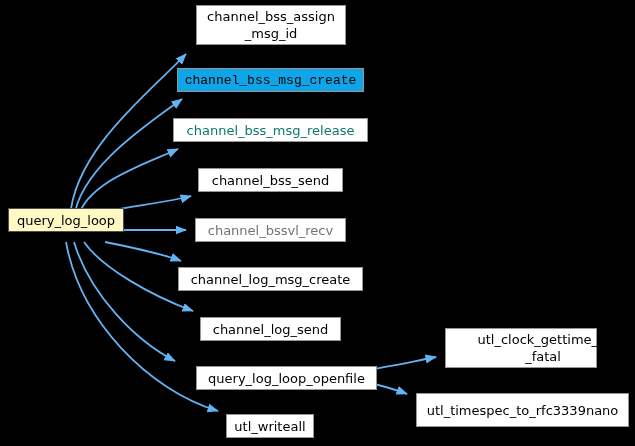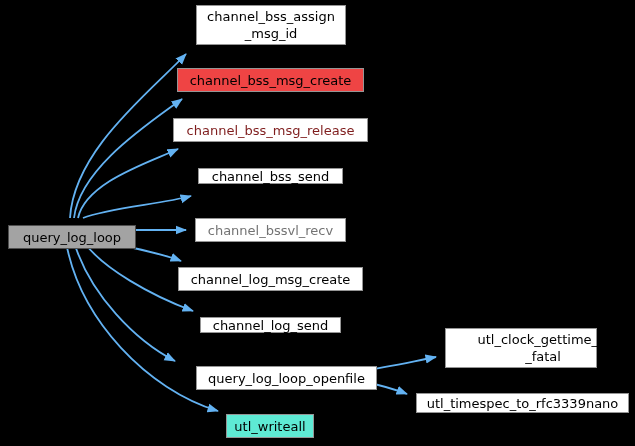--- a/index.html
+++ b/index.html
@@ -61,52 +61,52 @@
         <path class="edge" d="M124,230 L 186,230" stroke="#63b2f2" marker-end="url(#arrowhead)"></path>
         <path class="edge" d="M105,242 C 130,247 160,253 181,261" stroke="#63b2f2" marker-end="url(#arrowhead)"></path>
         <path class="edge" d="M84,242 C 102,268 152,296 193,311" stroke="#63b2f2" marker-end="url(#arrowhead)"></path>
         <path class="edge" d="M74,242 C 90,295 136,341 175,361" stroke="#63b2f2" marker-end="url(#arrowhead)"></path>
         <path class="edge" d="M66,242 C 80,320 148,390 218,411" stroke="#63b2f2" marker-end="url(#arrowhead)"></path>
         <path class="edge" d="M361,371 C 388,367 410,362 436,357" stroke="#63b2f2" marker-end="url(#arrowhead)"></path>
         <path class="edge" d="M361,381 C 380,385 394,389 407,394" stroke="#63b2f2" marker-end="url(#arrowhead)"></path>
       </g>
   </svg>
   <div id="node-layer">
-      <div class="node" style="left: 8px; top: 225px; width: 128px; height: 24px; background: #a3a3a3; border: 1.5px solid rgb(79, 79, 79); color: rgb(0, 0, 0);">
+      <div class="node" style="left: 8px; top: 208px; width: 116px; height: 24px; background: #fef9c3; border: 1.5px solid rgb(79, 79, 79); color: rgb(0, 0, 0);">
         <span class="node-line">query_log_loop</span>
       </div>
       <div class="node" style="left: 196px; top: 5px; width: 150px; height: 40px; background: rgb(255, 255, 255); border: 1.5px solid rgb(149, 149, 149); color: rgb(0, 0, 0);">
         <span class="node-line">channel_bss_assign</span>
         <span class="node-line">_msg_id</span>
       </div>
-      <div class="node" style="left: 177px; top: 68px; width: 187px; height: 24px; background: #ef4444; border: 1.5px solid rgb(149, 149, 149); color: rgb(0, 0, 0);">
+      <div class="node" style="left: 177px; top: 68px; width: 187px; height: 24px; background: #0ea5e9; border: 1.5px solid rgb(149, 149, 149); color: rgb(0, 0, 0); font-family: Liberation Mono, monospace;">
         <span class="node-line">channel_bss_msg_create</span>
       </div>
-      <div class="node" style="left: 173px; top: 118px; width: 195px; height: 24px; background: rgb(255, 255, 255); border: 1.5px solid rgb(149, 149, 149); color: #7f1d1d;">
+      <div class="node" style="left: 173px; top: 118px; width: 195px; height: 24px; background: rgb(255, 255, 255); border: 1.5px solid rgb(149, 149, 149); color: #0f766e;">
         <span class="node-line">channel_bss_msg_release</span>
       </div>
-      <div class="node" style="left: 198px; top: 168px; width: 145px; height: 16px; background: rgb(255, 255, 255); border: 1.5px solid rgb(149, 149, 149); color: rgb(0, 0, 0);">
+      <div class="node" style="left: 198px; top: 168px; width: 145px; height: 24px; background: rgb(255, 255, 255); border: 1.5px solid rgb(149, 149, 149); color: rgb(0, 0, 0);">
         <span class="node-line">channel_bss_send</span>
       </div>
       <div class="node" style="left: 195px; top: 218px; width: 151px; height: 24px; background: rgb(255, 255, 255); border: 1.5px solid rgb(149, 149, 149); color: #737373;">
         <span class="node-line">channel_bssvl_recv</span>
       </div>
       <div class="node" style="left: 178px; top: 267px; width: 185px; height: 24px; background: rgb(255, 255, 255); border: 1.5px solid rgb(149, 149, 149); color: rgb(0, 0, 0); text-align: center;">
         <span class="node-line">channel_log_msg_create</span>
       </div>
-      <div class="node" style="left: 200px; top: 317px; width: 141px; height: 16px; background: rgb(255, 255, 255); border: 1.5px solid rgb(149, 149, 149); color: rgb(0, 0, 0);">
+      <div class="node" style="left: 200px; top: 317px; width: 141px; height: 24px; background: rgb(255, 255, 255); border: 1.5px solid rgb(149, 149, 149); color: rgb(0, 0, 0);">
         <span class="node-line">channel_log_send</span>
       </div>
       <div class="node" style="left: 180px; top: 366px; width: 181px; height: 24px; background: rgb(255, 255, 255); border: 1.5px solid rgb(149, 149, 149); color: rgb(0, 0, 0); margin-left: 16px;">
         <span class="node-line">query_log_loop_openfile</span>
       </div>
-      <div class="node" style="left: 226px; top: 414px; width: 88px; height: 24px; background: #5eead4; border: 1.5px solid rgb(149, 149, 149); color: rgb(0, 0, 0);">
+      <div class="node" style="left: 226px; top: 414px; width: 88px; height: 24px; background: #ffffff; border: 1.5px solid rgb(149, 149, 149); color: rgb(0, 0, 0);">
         <span class="node-line">utl_writeall</span>
       </div>
       <div class="node" style="left: 445px; top: 328px; width: 152px; height: 40px; background: rgb(255, 255, 255); border: 1.5px solid rgb(149, 149, 149); color: rgb(0, 0, 0); padding-left: 44px;">
         <span class="node-line">utl_clock_gettime_rt</span>
         <span class="node-line">_fatal</span>
       </div>
-      <div class="node" style="left: 416px; top: 393px; width: 213px; height: 20px; background: rgb(255, 255, 255); border: 1.5px solid rgb(149, 149, 149); color: rgb(0, 0, 0);">
+      <div class="node" style="left: 416px; top: 393px; width: 213px; height: 34px; background: rgb(255, 255, 255); border: 1.5px solid rgb(149, 149, 149); color: rgb(0, 0, 0);">
         <span class="node-line">utl_timespec_to_rfc3339nano</span>
       </div>
     </div>
 </div>
 
 </body></html>

